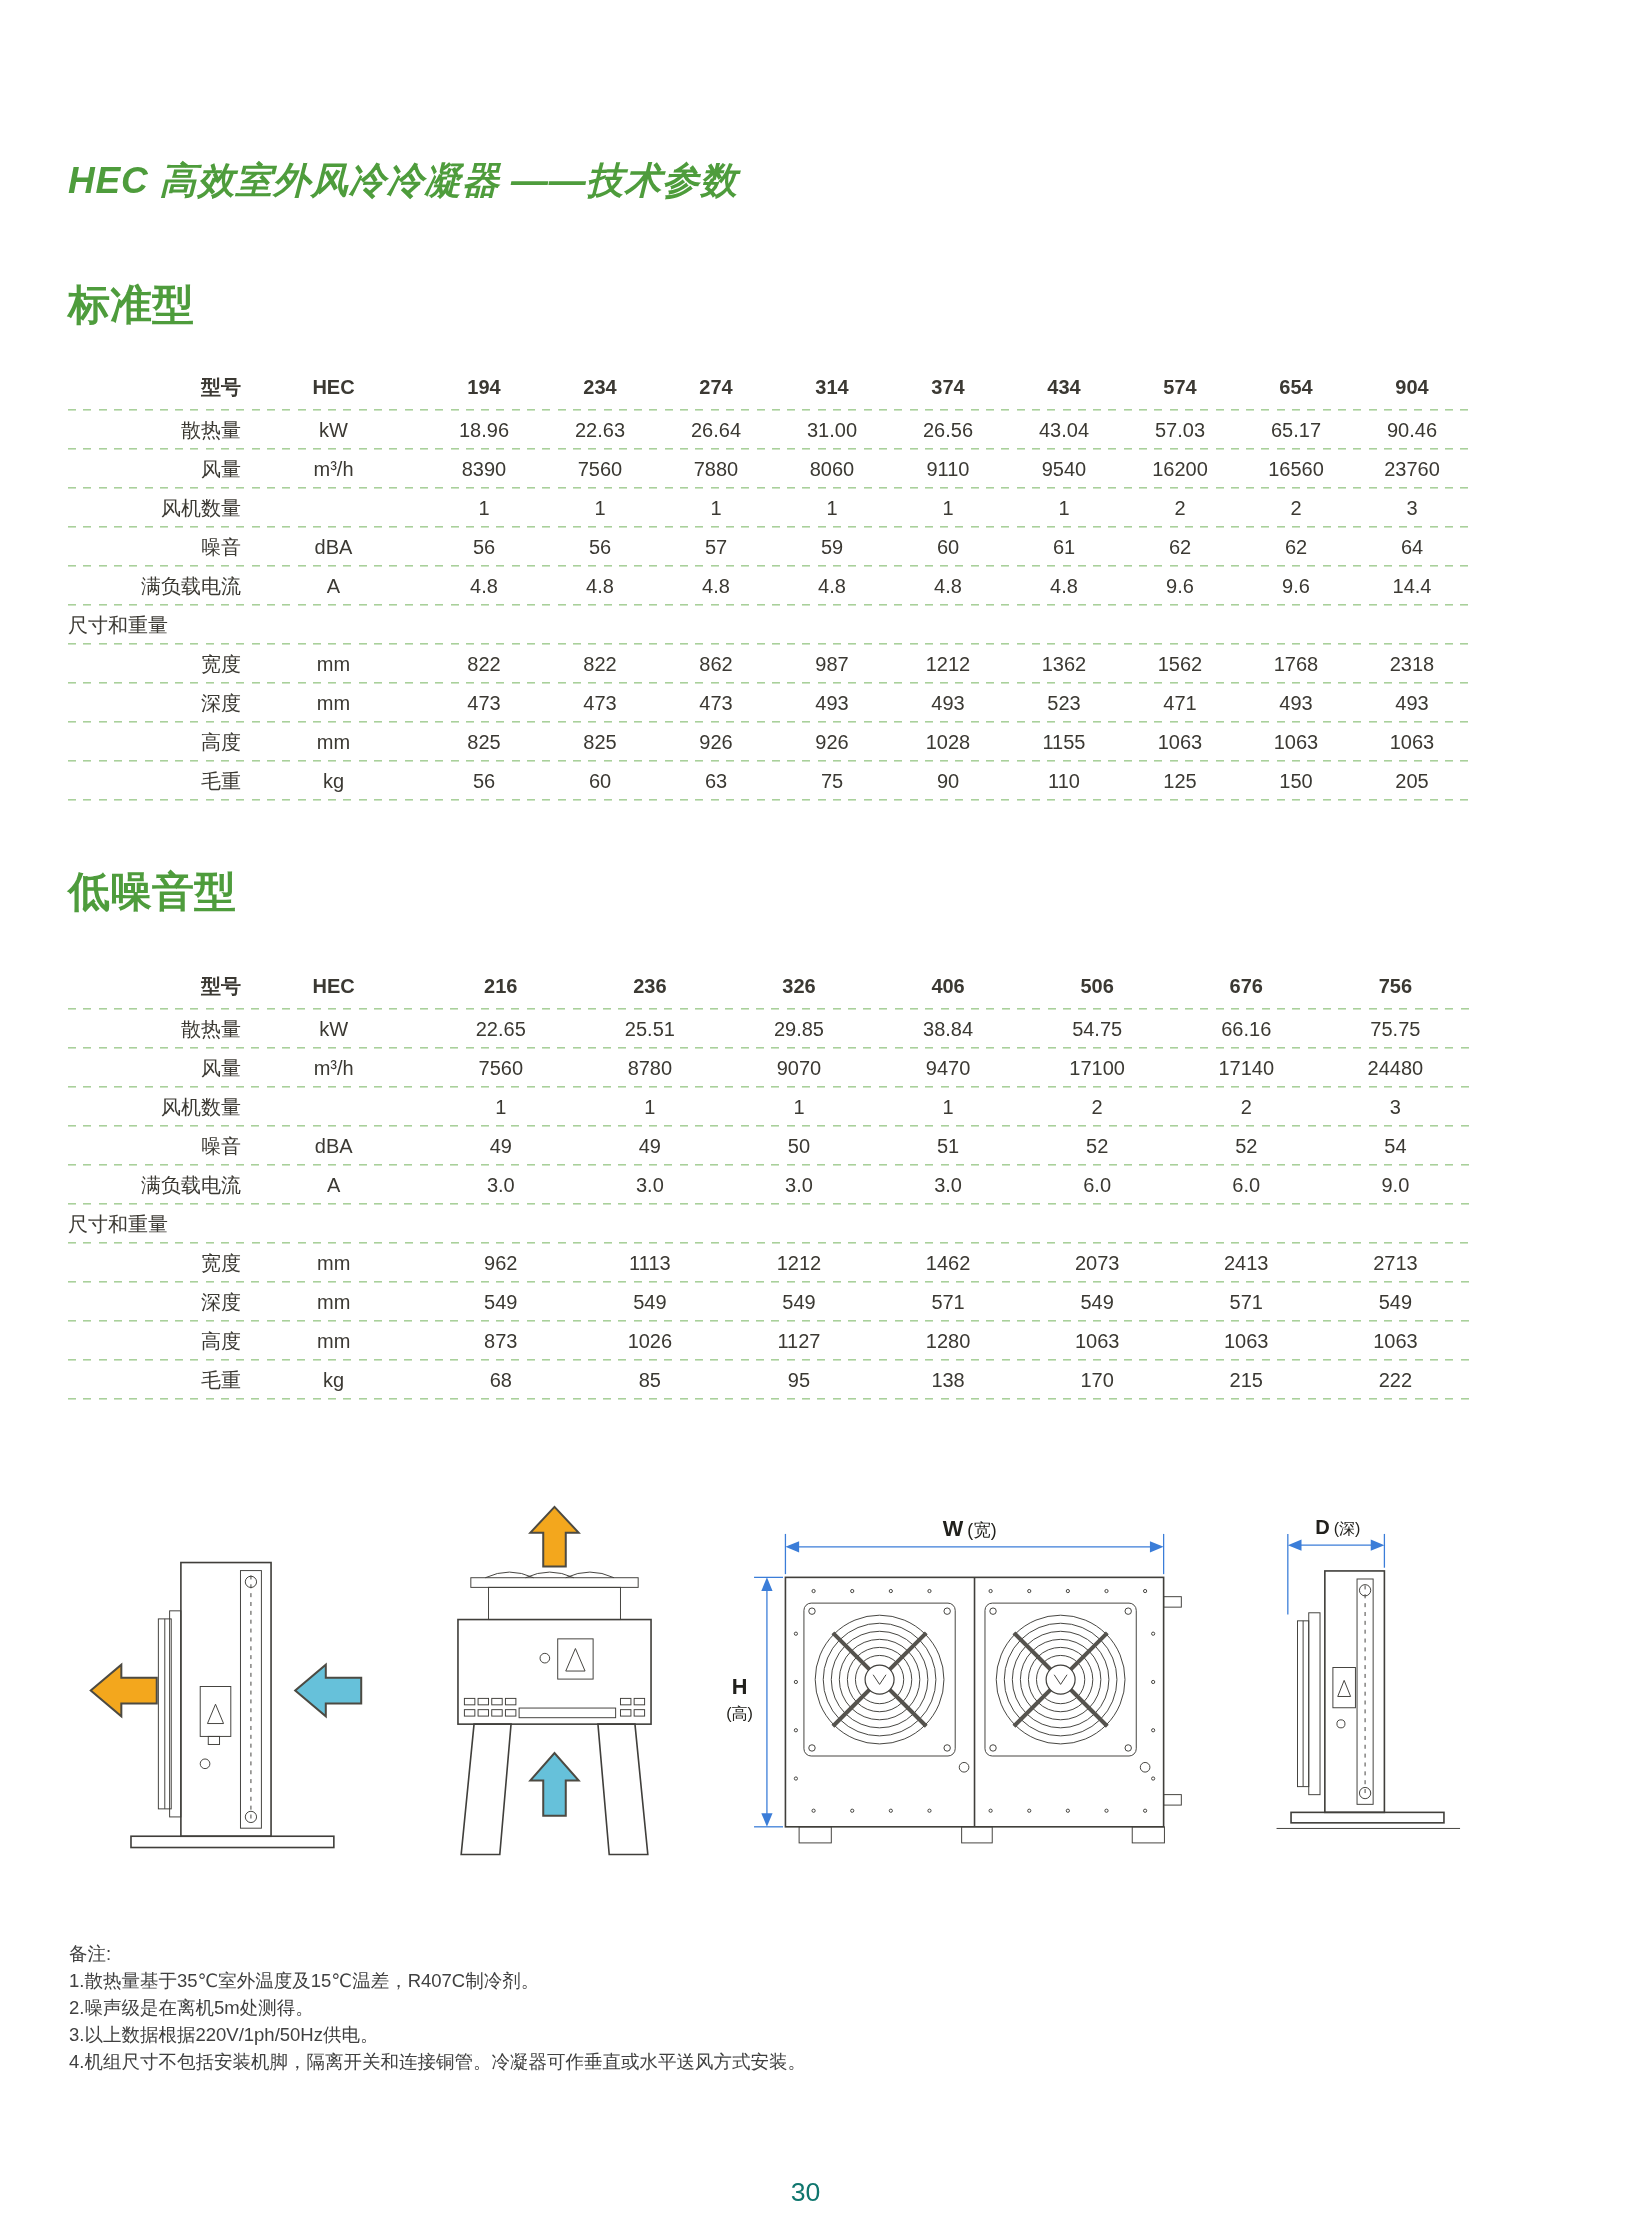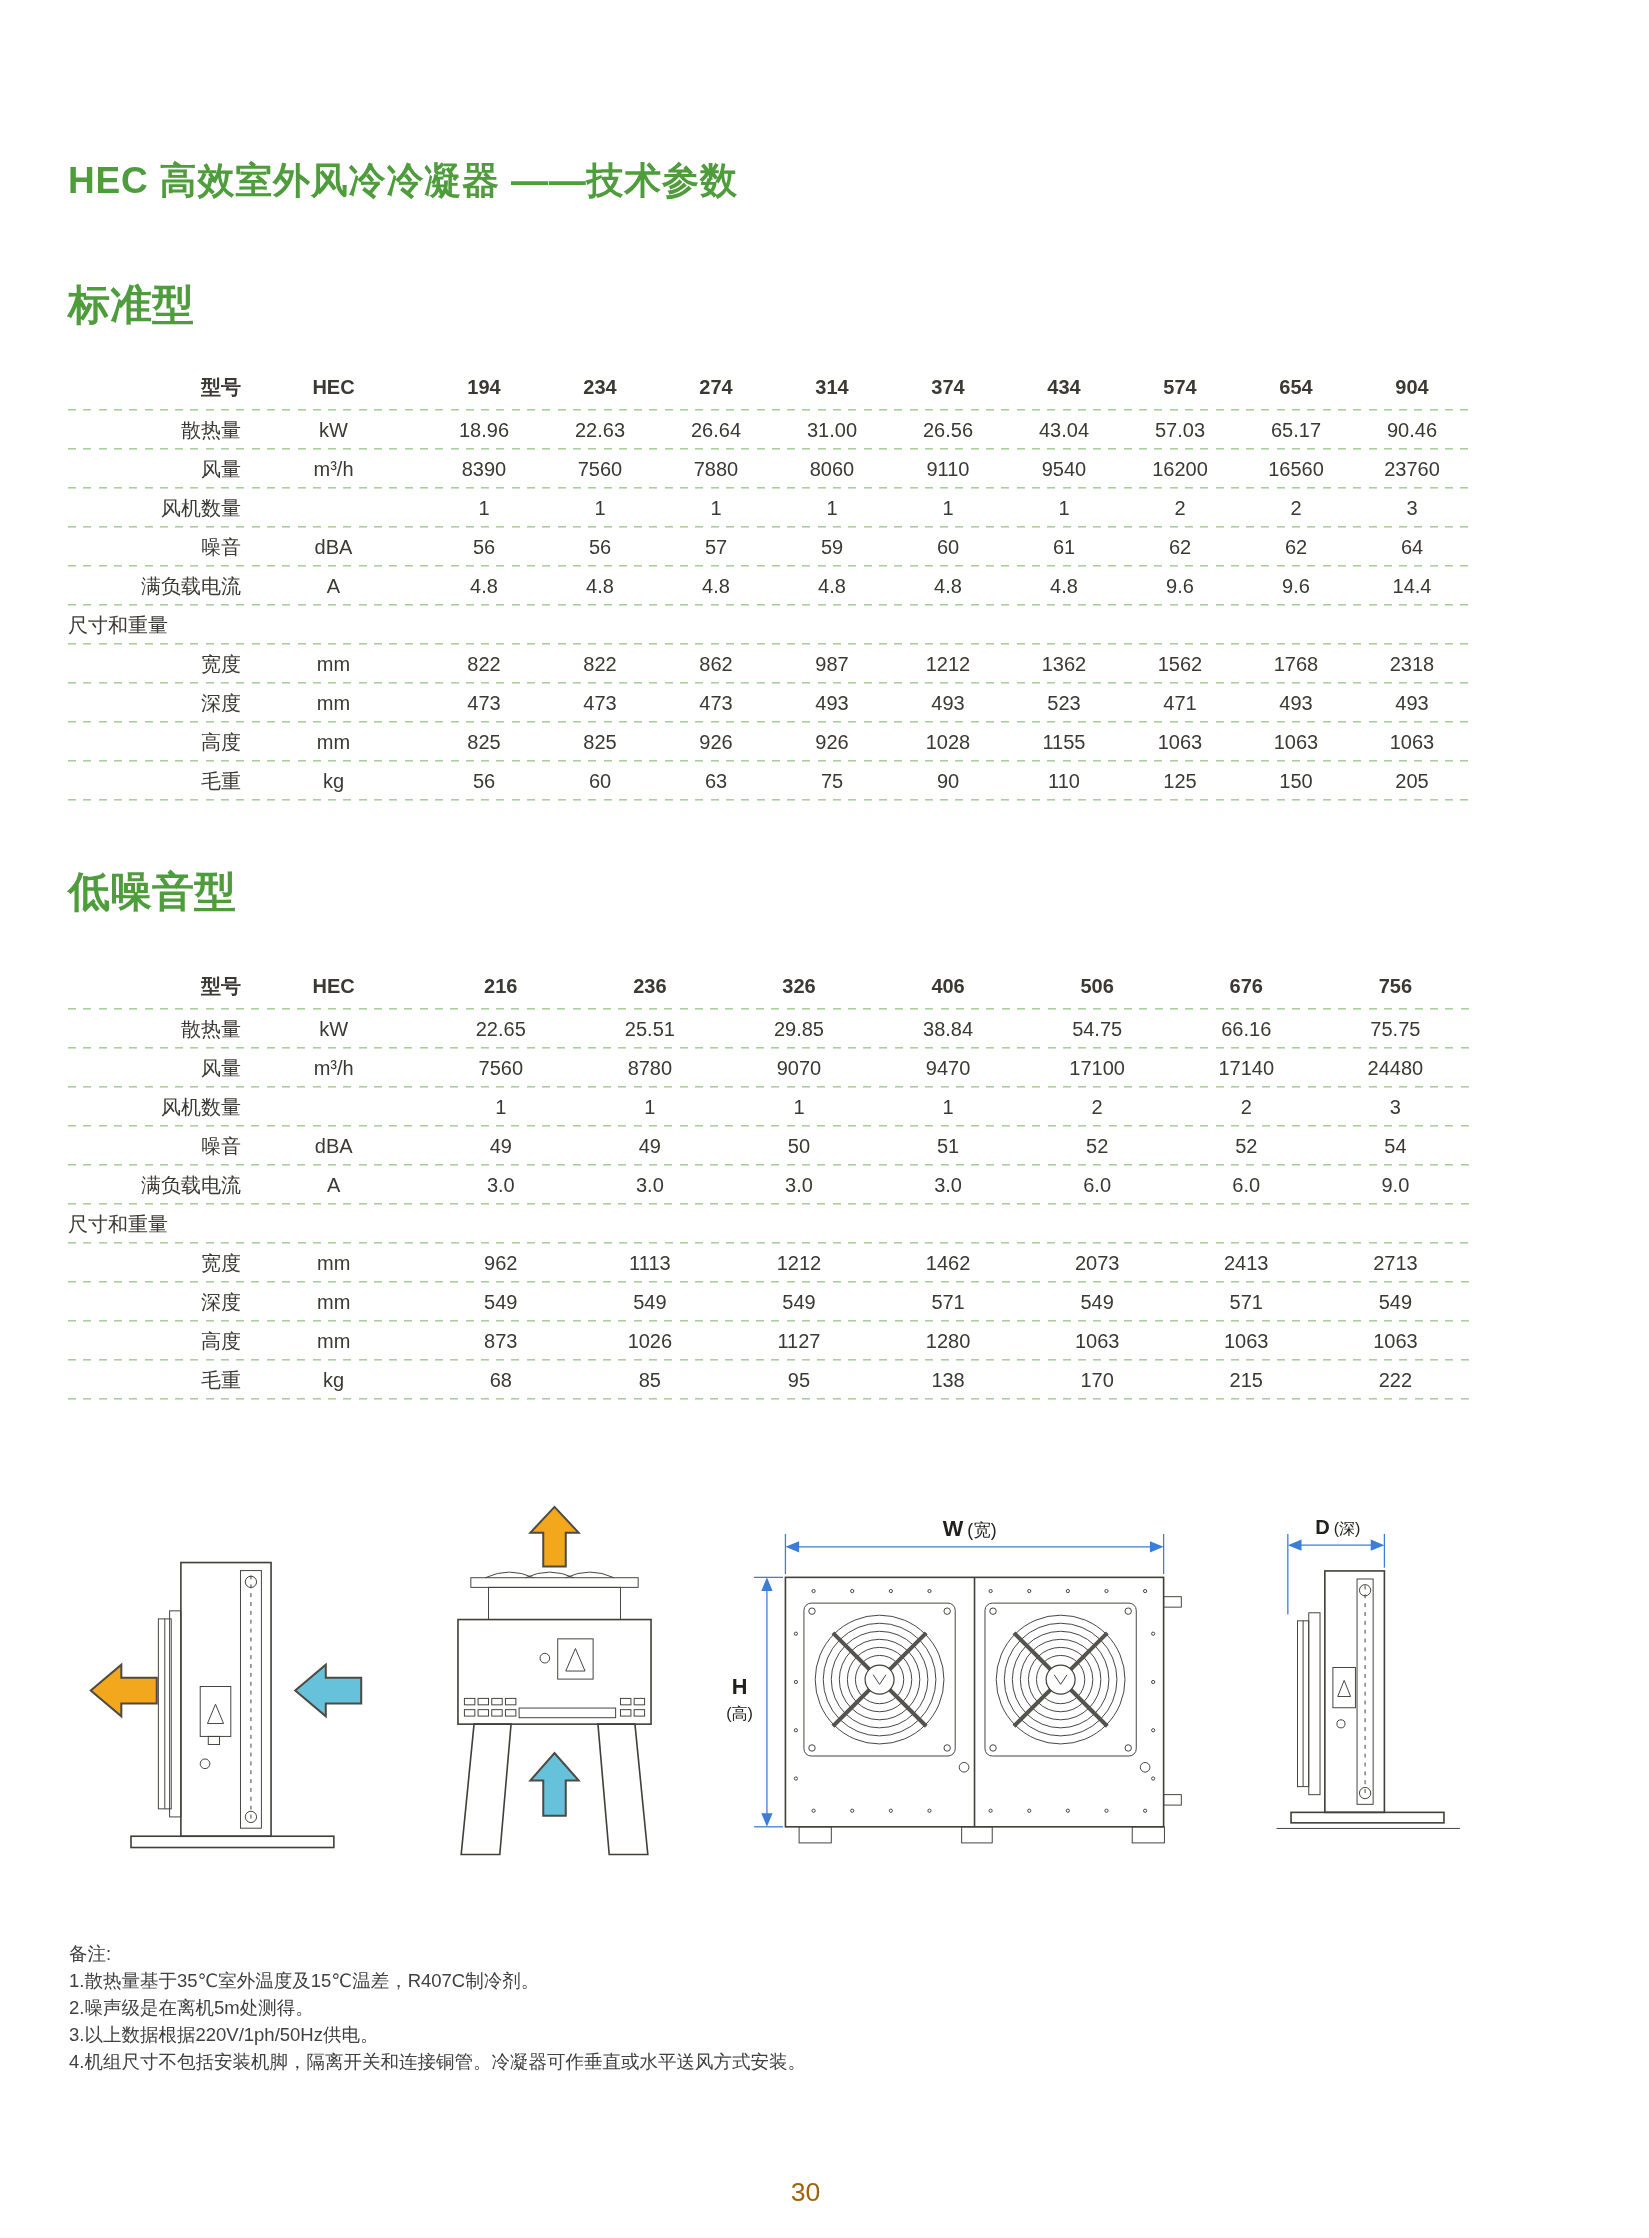--- a/index.html
+++ b/index.html
@@ -1,21 +1,21 @@
 <!DOCTYPE html>
 <html style="font-size:13px"><head>
 <meta charset="utf-8">
 <style>
   html,body{margin:0;padding:0;background:#ffffff;}
   .page{position:relative;width:1650px;height:2239px;background:#ffffff;overflow:hidden;
         font-family:"Liberation Sans","DejaVu Sans",sans-serif;color:#38362f;}
 
   
   .doc-title{position:absolute;left:68px;top:156px;font-size:37px;font-weight:bold;
-             color:#4e9c3c;letter-spacing:0.8px;white-space:nowrap;}
+             color:#4e9c3c;letter-spacing:0.8px;white-space:nowrap;font-style:italic;}
   .sec-title{position:absolute;left:68px;font-size:42px;font-weight:bold;color:#4e9c3c;white-space:nowrap;text-align:right;}
   #sec-standard{top:277px;}
   #sec-lownoise{top:864px;}
 
   
   table.spec{position:absolute;left:68px;width:1402px;border-collapse:collapse;table-layout:fixed;}
   #table-standard{top:364px;}
   #table-lownoise{top:963px;}
   table.spec tr{
     background-image:repeating-linear-gradient(90deg,#a9d09b 0 8px,rgba(0,0,0,0) 8px 15.3px);
@@ -42,21 +42,21 @@
   .dim-fill{fill:#3b7dd8;stroke:none;}
   .dim-text{fill:#21201c;font-family:"Liberation Sans","DejaVu Sans",sans-serif;}
   .arrow-orange{fill:#f3a71d;stroke:#4c4a42;stroke-width:2.5;}
   .arrow-blue{fill:#66c1da;stroke:#4c4a42;stroke-width:2.5;}
 
   
   .notes{position:absolute;left:69px;top:1940px;font-size:18.5px;color:#404040;line-height:27px;}
   .notes .note-line{white-space:nowrap;}
 
   .page-number{position:absolute;left:0;top:2177px;width:1611px;text-align:center;
-               font-size:26.6px;color:#a16207;}
+               font-size:26.6px;color:#0f766e;}
 </style>
 </head>
 <body>
 
 <div class="page">
 
   <div class="doc-title">HEC 高效室外风冷冷凝器 ——技术参数</div>
 
   <div class="sec-title" id="sec-standard">标准型</div>
 

